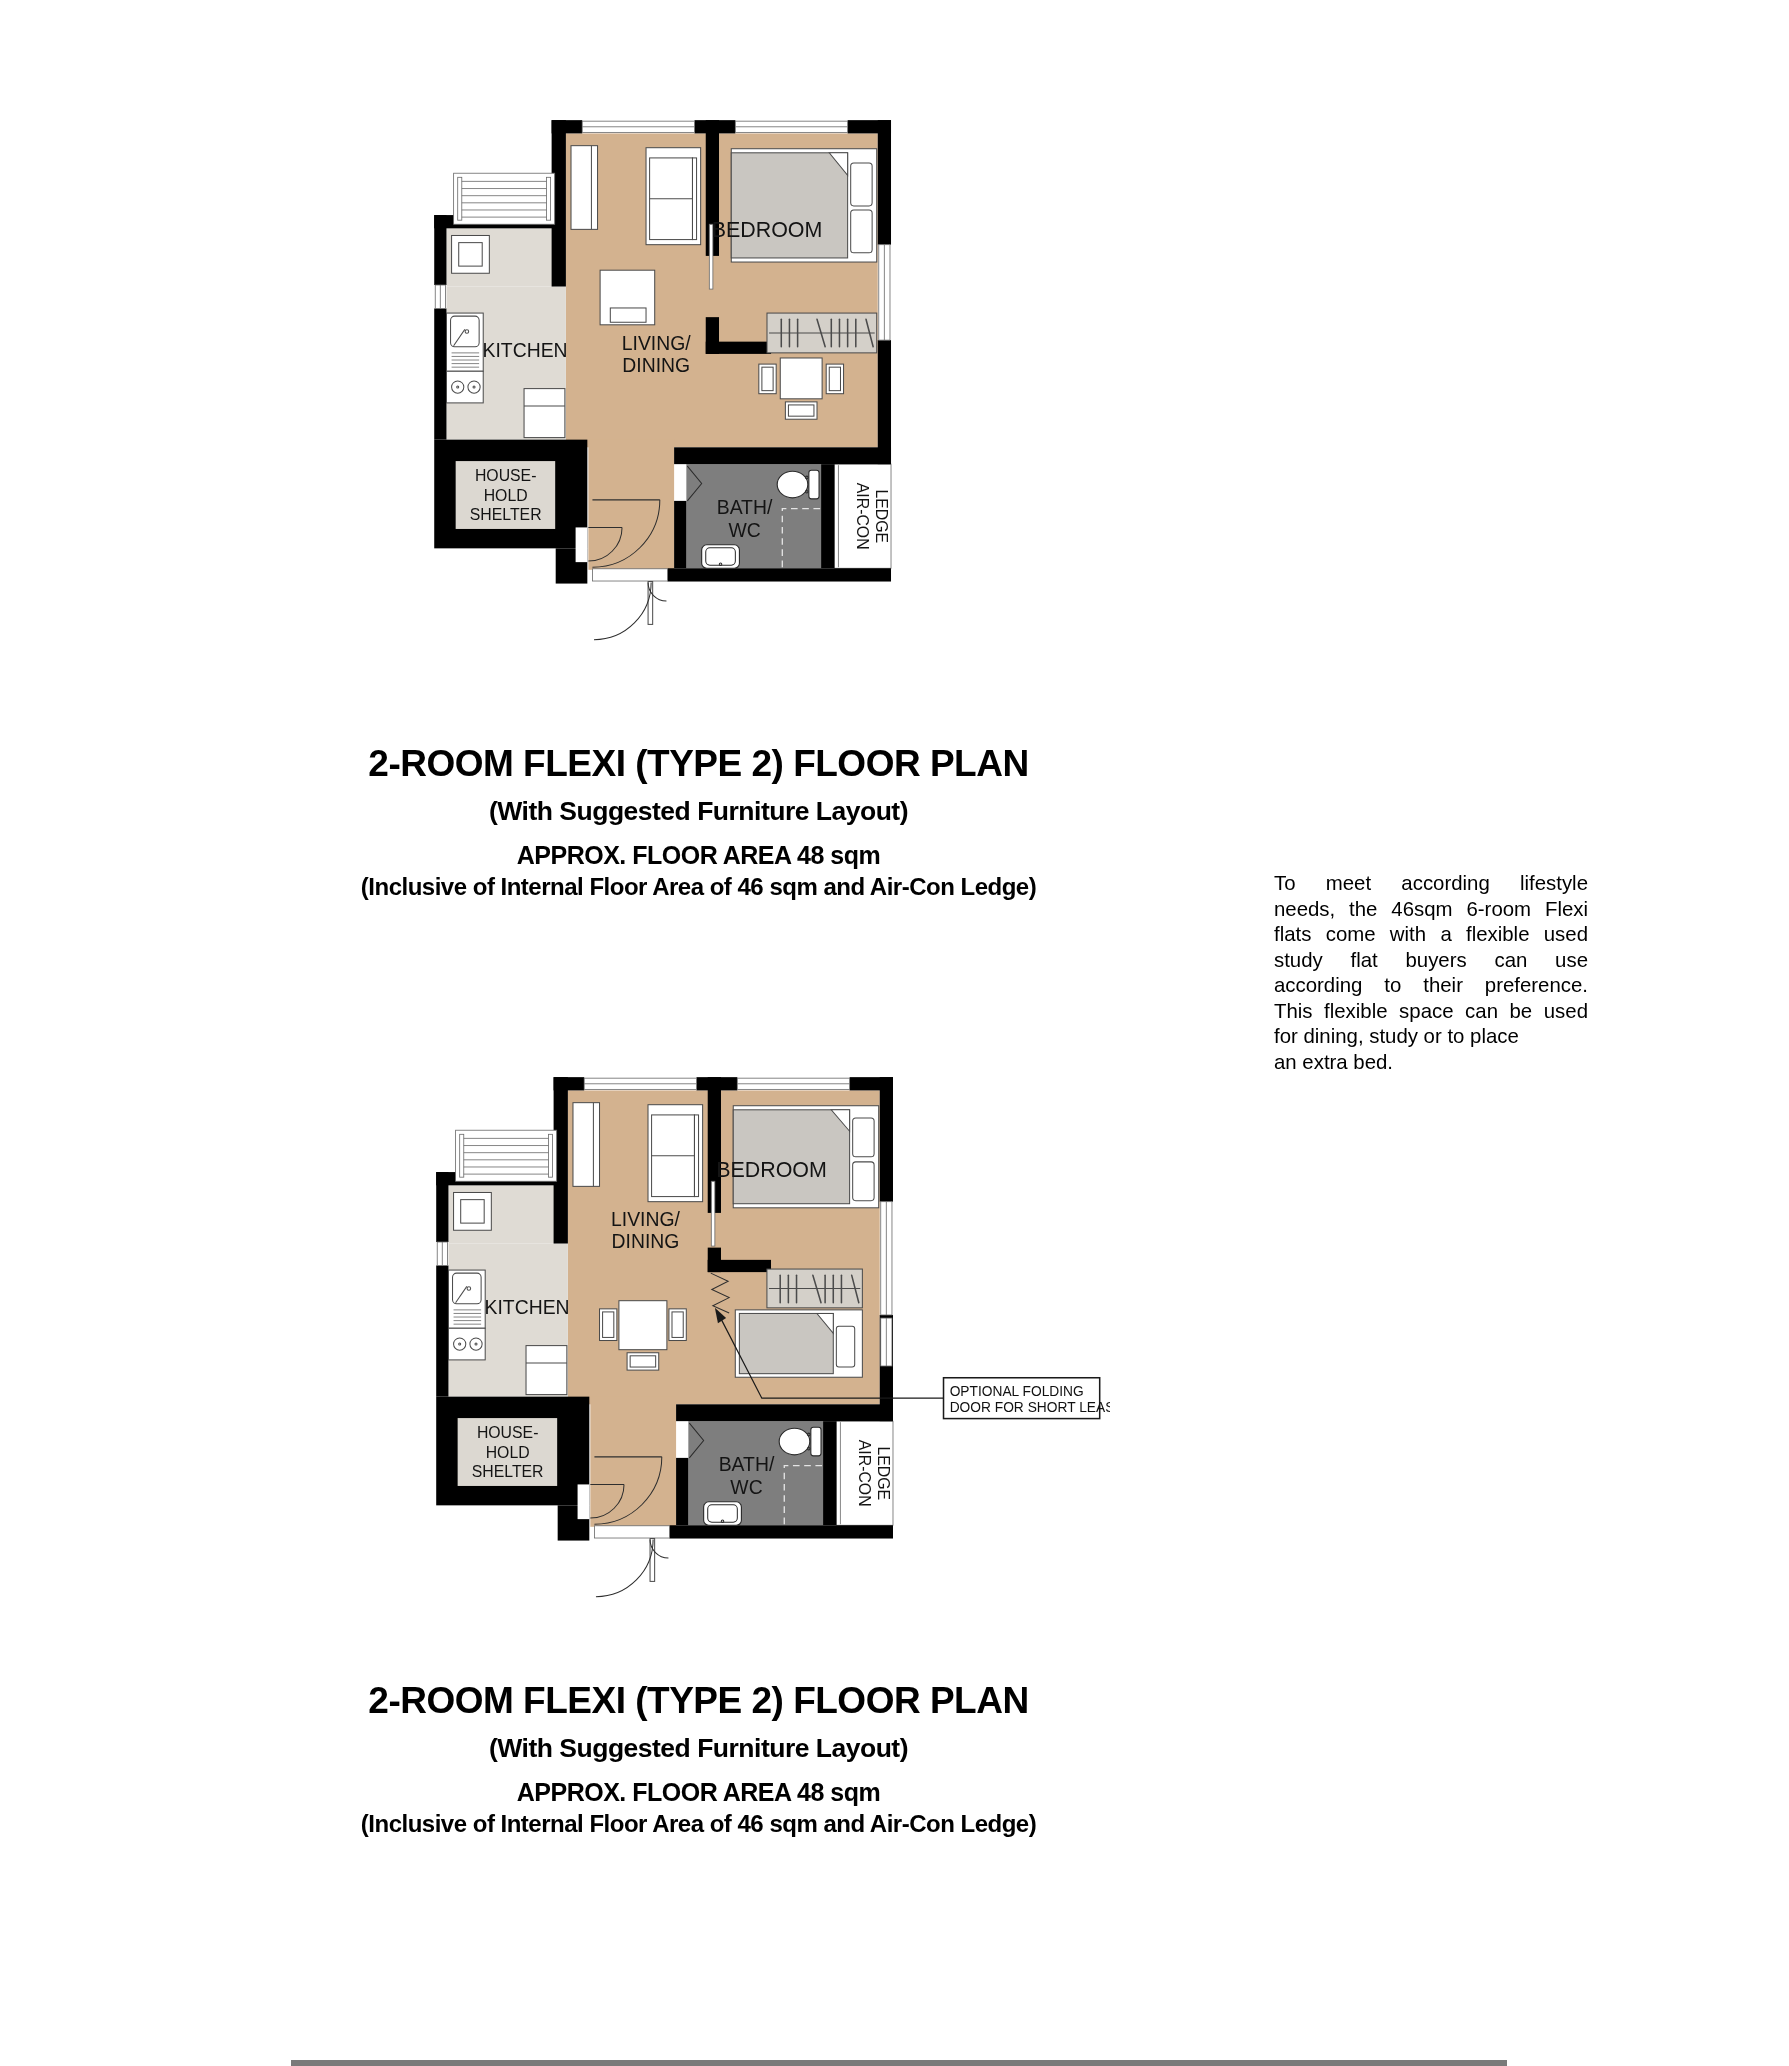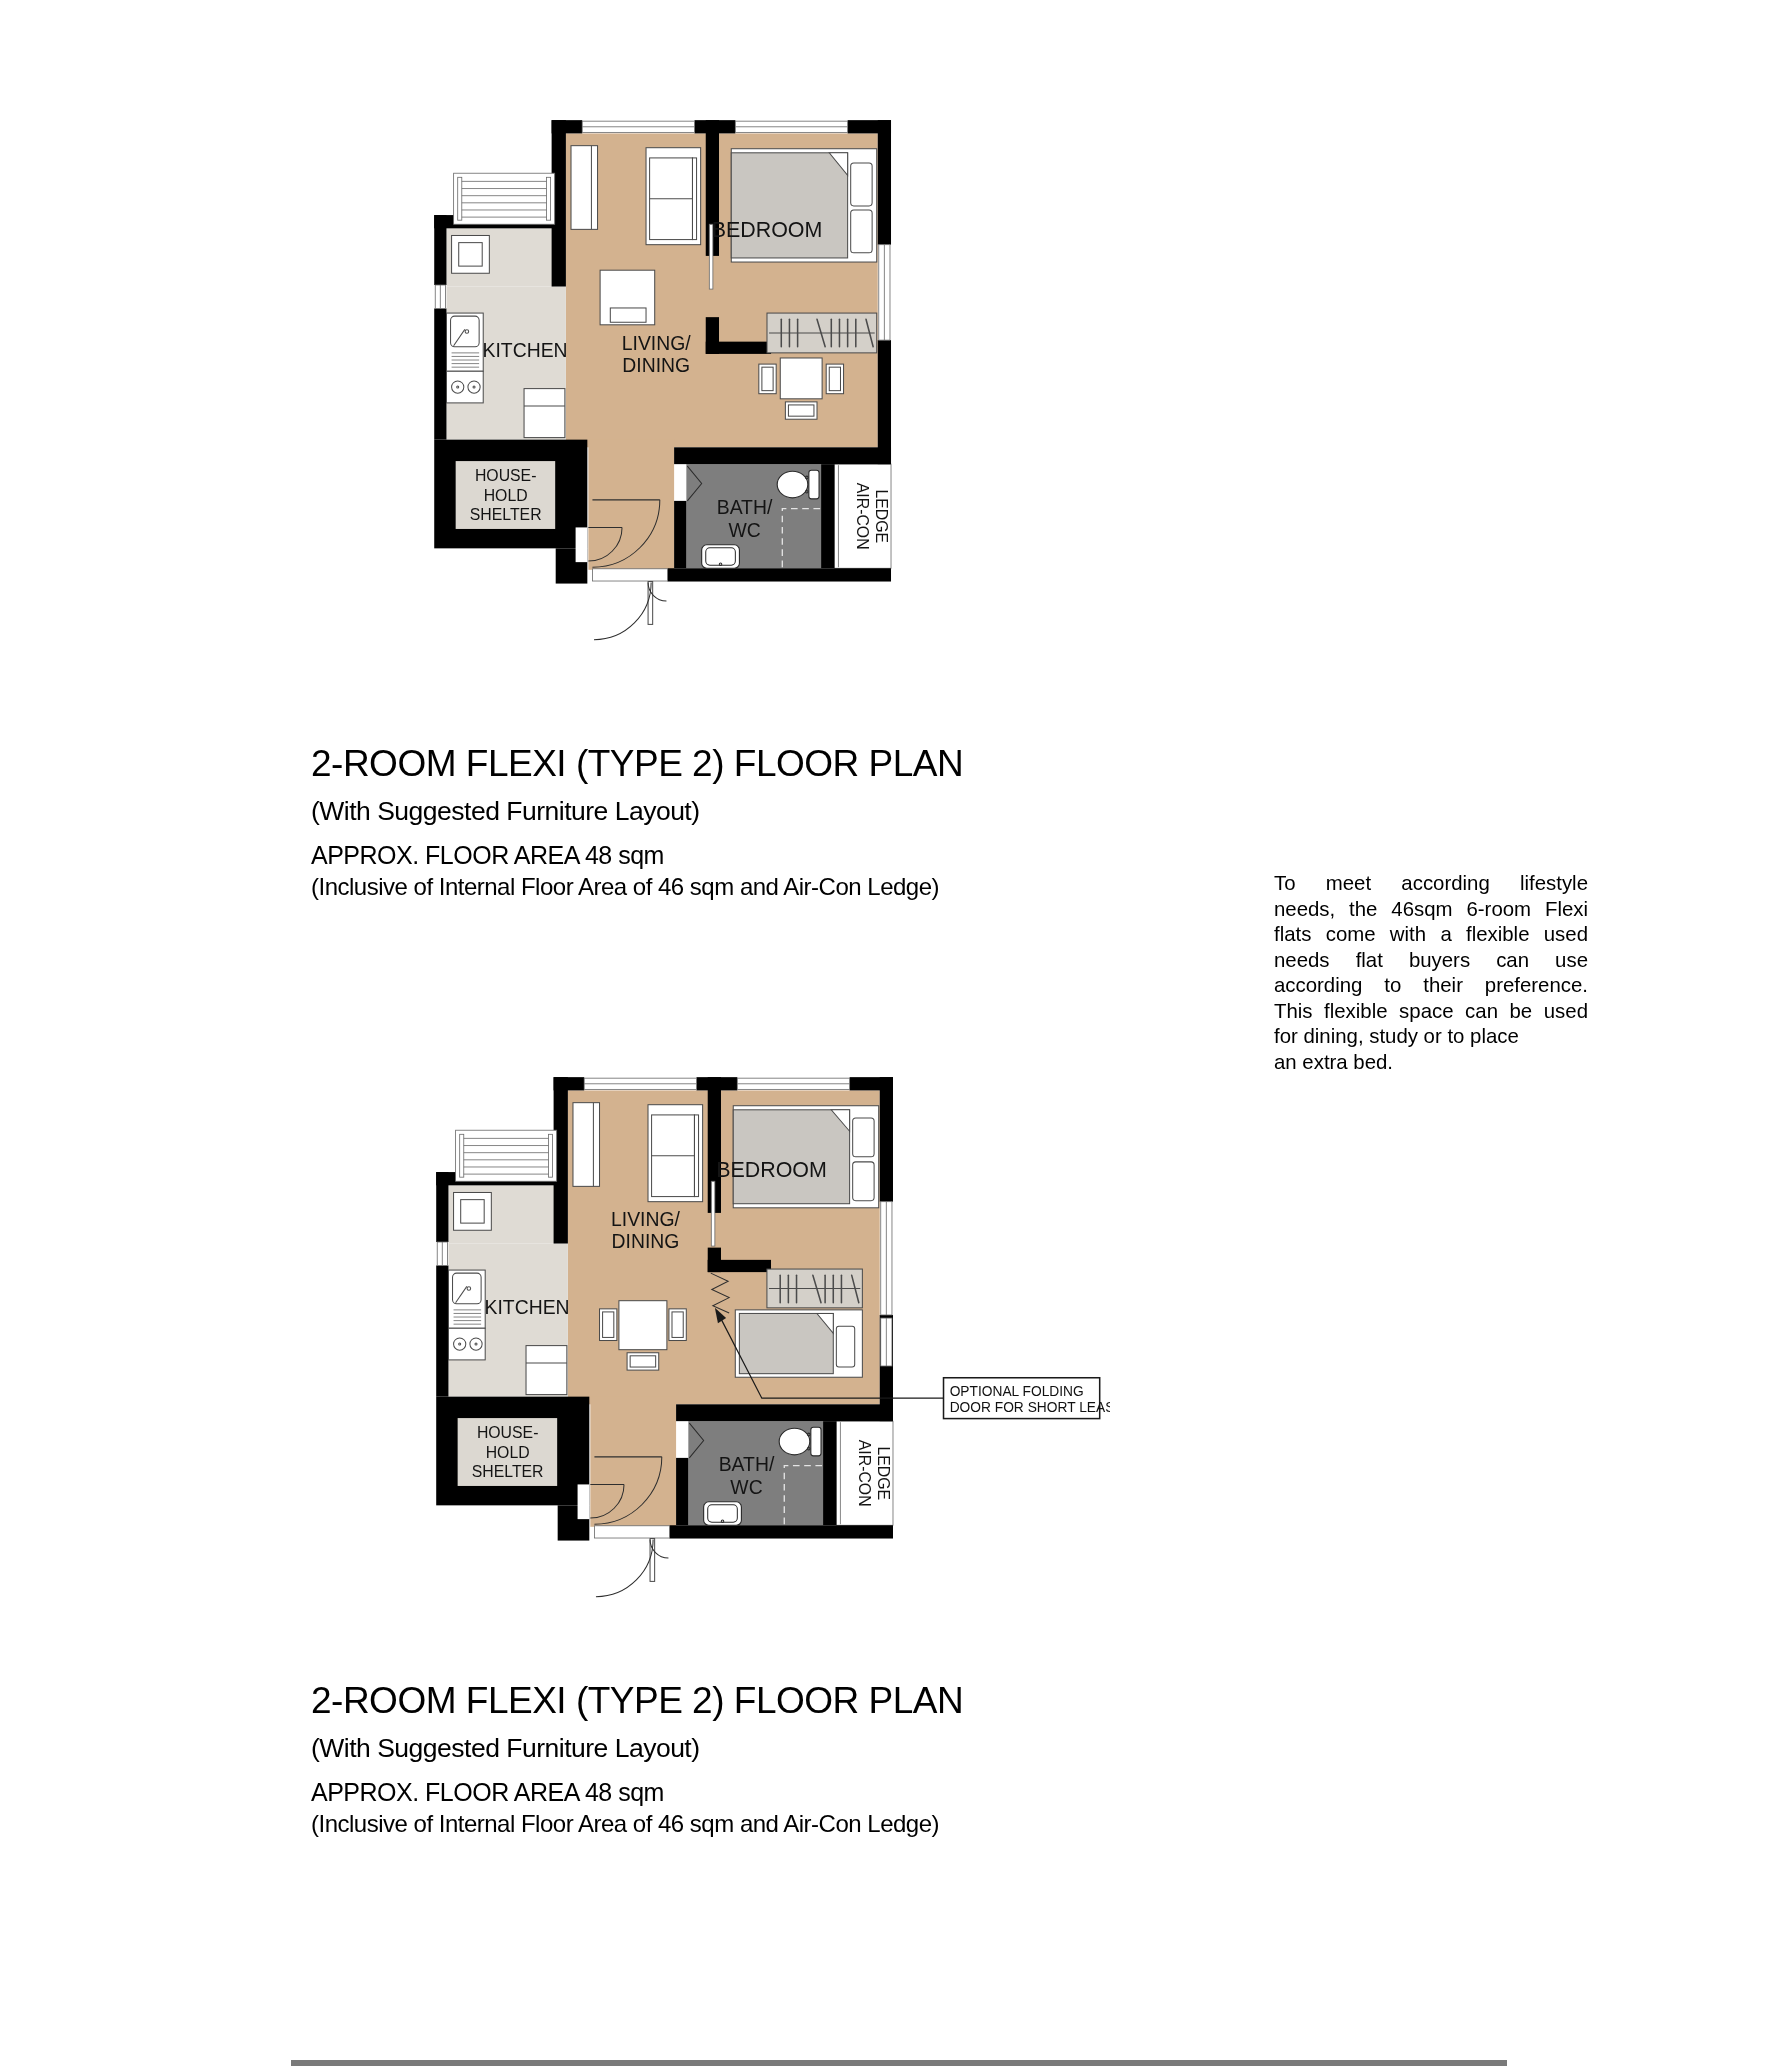--- a/index.html
+++ b/index.html
@@ -19,21 +19,21 @@
   .dk{stroke:#2e2e2e;stroke-width:2;fill:none;}
   .bx{fill:#fff;stroke:#2b2b2b;stroke-width:2.2;}
   .bn{fill:none;stroke:#2b2b2b;stroke-width:2;}
   .dash{fill:none;stroke:#e4e4e4;stroke-width:2.6;stroke-dasharray:13 9;}
   .lead{fill:none;stroke:#1a1a1a;stroke-width:2.4;}
   .lbl{font-family:"Liberation Sans",sans-serif;font-size:38px;fill:#141414;text-anchor:middle;}
   .lbl-lg{font-size:42px;}
   .lbl-sm{font-size:31px;}
   .callout-text{font-family:"Liberation Sans",sans-serif;font-size:27px;fill:#111;text-anchor:start;}
   
-  .title-block{position:absolute;left:311px;width:775px;letter-spacing:-0.5px;}
+  .title-block{position:absolute;left:311px;width:775px;text-align:center;letter-spacing:-0.5px;font-weight:bold;}
   #title-1{top:741px;} #title-2{top:1678px;}
   .t1{font-size:37px;line-height:45px;white-space:nowrap;}
   .t2{font-size:26.5px;line-height:32px;margin-top:9px;}
   .t3{font-size:25px;line-height:30px;margin-top:13px;}
   .t4{font-size:24px;line-height:34px;}
   
   #note{position:absolute;left:1274px;top:871px;width:314px;}
   .note-line{font-size:20.4px;line-height:25.5px;}
   .just{text-align:justify;text-align-last:justify;}
   
@@ -204,21 +204,21 @@
   <div class="t1">2-ROOM FLEXI (TYPE 2) FLOOR PLAN</div>
   <div class="t2">(With Suggested Furniture Layout)</div>
   <div class="t3">APPROX. FLOOR AREA 48 sqm</div>
   <div class="t4">(Inclusive of Internal Floor Area of 46 sqm and Air-Con Ledge)</div>
 </div>
 
 <div id="note">
   <div class="note-line just">To meet according lifestyle</div>
   <div class="note-line just">needs, the 46sqm 6-room Flexi</div>
   <div class="note-line just">flats come with a flexible used</div>
-  <div class="note-line just">needs flat buyers can use</div>
+  <div class="note-line just">study flat buyers can use</div>
   <div class="note-line just">according to their preference.</div>
   <div class="note-line just">This flexible space can be used</div>
   <div class="note-line">for dining, study or to place</div>
   <div class="note-line">an extra bed.</div>
 </div>
 
 <div class="plan" id="plan-2">
 <svg width="679" height="541" viewBox="0 0 1330 1060" xmlns="http://www.w3.org/2000/svg">
 
   <g>

